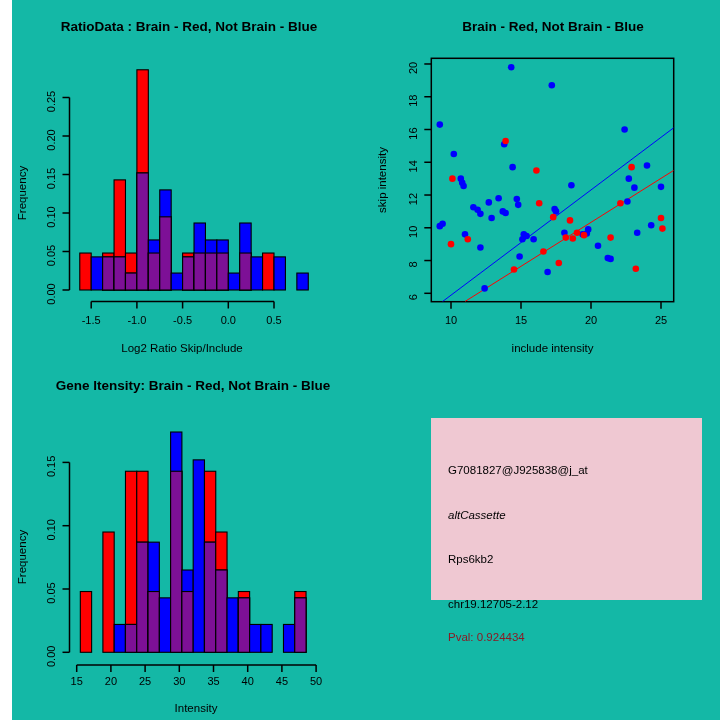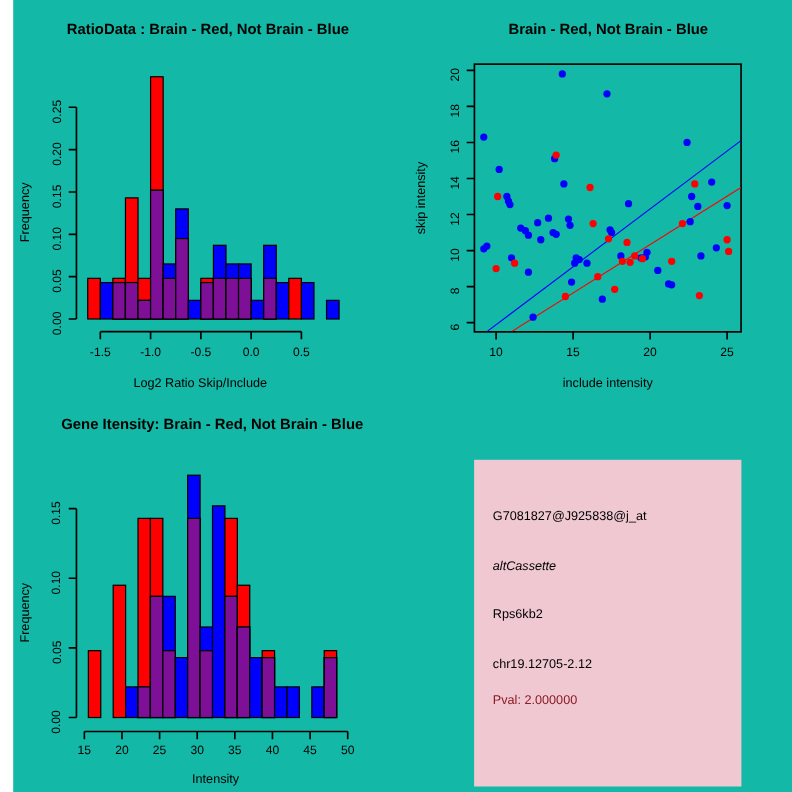--- a/index.html
+++ b/index.html
@@ -5,21 +5,21 @@
   html,body{margin:0;padding:0;background:#ffffff;}
   body{width:720px;height:720px;position:relative;font-family:"Liberation Sans","DejaVu Sans",sans-serif;}
   #canvas{position:absolute;left:12px;top:0;width:720px;height:720px;background:#14b8a6;}
   .panel{position:absolute;width:360px;height:360px;}
   #p-tl{left:0;top:0;}
   #p-tr{left:360px;top:0;}
   #p-bl{left:0;top:360px;}
   .t-title{font:bold 13.5px "Liberation Sans","DejaVu Sans",sans-serif;fill:#000;}
   .t-tick{font:11px "Liberation Sans","DejaVu Sans",sans-serif;fill:#000;}
   .t-lab{font:11.5px "Liberation Sans","DejaVu Sans",sans-serif;fill:#000;}
-  #info-box{position:absolute;left:419px;top:418px;width:243px;height:297px;}
+  #info-box{position:absolute;left:419px;top:418px;width:243px;height:182px;padding-left:28px;}
   #info-box .iline{position:absolute;left:17px;font-size:11.5px;white-space:nowrap;}
   .il0{top:46px;} .il1{top:91px;font-style:italic;} .il2{top:135px;} .il3{top:180px;} .il4{top:213px;}
 </style>
 </head>
 <body>
 
 <div id="canvas">
   <svg id="p-tl" class="panel" viewBox="0 0 360 360">
       <text x="177" y="31" class="t-title" text-anchor="middle">RatioData : Brain - Red, Not Brain - Blue</text>
       <line x1="57.5" y1="290" x2="57.5" y2="97.5" stroke="#000000" stroke-width="1.5"></line>
@@ -264,15 +264,15 @@
       <rect x="282.7592" y="231.532" width="11.286" height="60.768" fill="#FF0000" stroke="#000000" stroke-width="1.1"></rect>
       <rect x="282.7592" y="237.86200000000002" width="11.286" height="54.43799999999999" fill="#0000FF" stroke="#000000" stroke-width="1.1"></rect>
       <rect x="282.7592" y="237.86200000000002" width="11.286" height="54.43799999999999" fill="#7D1096" stroke="#000000" stroke-width="1.1"></rect>
     </svg>
 
   <div id="info-box" style="background: rgb(239, 200, 210);">
     <span class="iline il0" style="color: rgb(0, 0, 0);">G7081827@J925838@j_at</span>
     <span class="iline il1" style="color: rgb(0, 0, 0);">altCassette</span>
     <span class="iline il2" style="color: rgb(0, 0, 0);">Rps6kb2</span>
     <span class="iline il3" style="color: rgb(0, 0, 0);">chr19.12705-2.12</span>
-    <span class="iline il4" style="color: rgb(139, 26, 36);">Pval: 2.000000</span>
+    <span class="iline il4" style="color: rgb(139, 26, 36);">Pval: 0.924434</span>
   </div>
 </div>
 
 </body></html>

